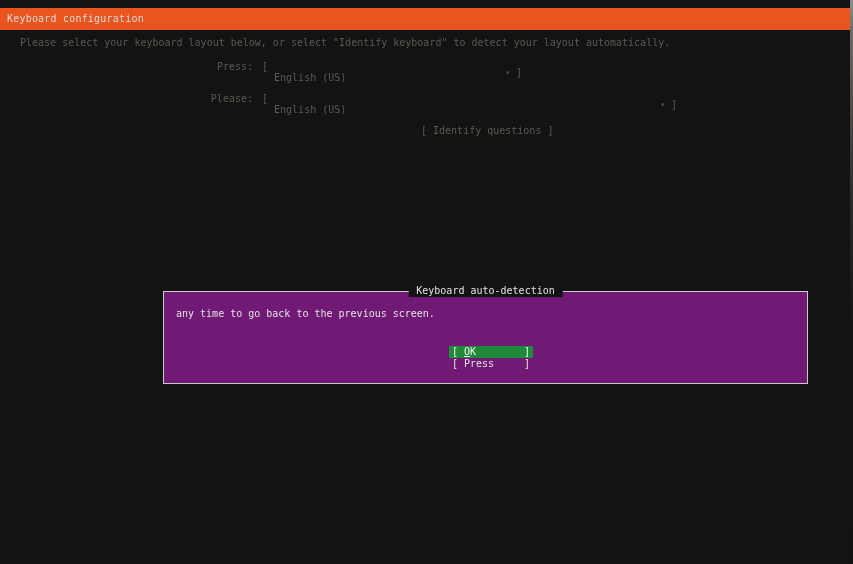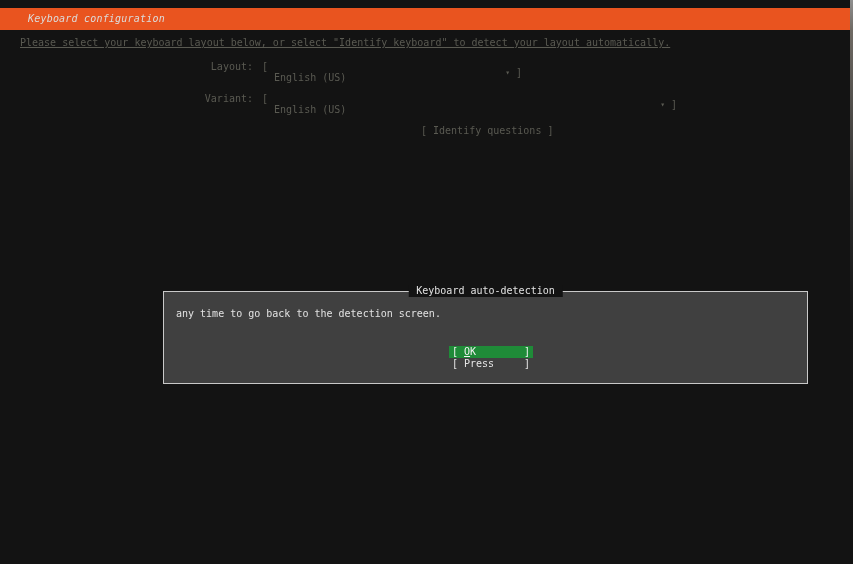--- a/index.html
+++ b/index.html
@@ -13,48 +13,48 @@
     line-height: 12px;
     overflow: hidden;
   }
 
   
   .header-bar {
     position: absolute; top: 8px; left: 0; width: 853px; height: 22px;
     background: #e9541f;
   }
   .header-title {
-    position: absolute; left: 28px; top: 0; height: 22px; line-height: 22px;
-    color: #dcdcdc; letter-spacing: 0.2px; white-space: pre; font-style: italic;
+    position: absolute; left: 7px; top: 0; height: 22px; line-height: 22px;
+    color: #dcdcdc; letter-spacing: 0.2px; white-space: pre;
   }
 
   
   .dim { color: #5a5a52; white-space: pre; }
-  .instruction { position: absolute; left: 20px; top: 37px; text-decoration: underline; }
+  .instruction { position: absolute; left: 20px; top: 37px; }
 
   .field-label {
     position: absolute; left: 0; width: 253px; text-align: right;
   }
   .select-box {
     position: absolute; left: 262px;
     display: flex; justify-content: space-between; align-items: center;
   }
   .select-left, .select-right { display: flex; white-space: pre; }
   .select-left > span + span { margin-left: 6px; margin-top: 11px; }
   .select-right > span + span { margin-left: 6px; }
   .chev { font-size: 8px; }
 
   .identify-btn {
     position: absolute; left: 421px; top: 125px; white-space: pre;
   }
 
   
   .dialog {
     position: absolute; left: 163px; top: 291px; width: 645px; height: 93px;
-    border: 1px solid #c9c9c9; background: #404040;
+    border: 1px solid #c9c9c9; background: #701a75;
   }
   .dialog-title {
     position: absolute; top: -7px; left: 50%; transform: translateX(-50%);
     background: #131313; padding: 0 8px; color: #e2e2e2; white-space: pre;
   }
   .dialog-message {
     position: absolute; left: 12px; top: 16px; right: 10px;
     color: #e2e2e2;
   }
   .dialog-message .line { white-space: pre; line-height: 12px; }
@@ -79,51 +79,51 @@
 </style>
 </head>
 <body>
 
 <div class="header-bar">
   <div class="header-title">Keyboard configuration</div>
 </div>
 
 <div class="instruction dim">Please select your keyboard layout below, or select "Identify keyboard" to detect your layout automatically.</div>
 
-<div class="field-label dim" style="top:61px;">Layout:</div>
+<div class="field-label dim" style="top:61px;">Press:</div>
 <div class="select-box dim" style="top:61px; width:260px;">
   <span class="select-left">
     <span>[</span>
     <span>English (US)</span>
   </span>
   <span class="select-right">
     <span class="chev">▾</span>
     <span>]</span>
   </span>
 </div>
 
-<div class="field-label dim" style="top:93px;">Variant:</div>
+<div class="field-label dim" style="top:93px;">Please:</div>
 <div class="select-box dim" style="top:93px; width:415px;">
   <span class="select-left">
     <span>[</span>
     <span>English (US)</span>
   </span>
   <span class="select-right">
     <span class="chev">▾</span>
     <span>]</span>
   </span>
 </div>
 
 <div class="identify-btn dim">[ Identify questions ]</div>
 
 <div class="dialog">
   <div class="dialog-title">Keyboard auto-detection</div>
 
   <div class="dialog-message">
-    <div class="line">any time to go back to the detection screen.</div>
+    <div class="line">any time to go back to the previous screen.</div>
   </div>
 
   <div class="btn-row btn-ok">
     <span class="btn-left">
       <span>[</span>
       <span class="gap">
         <span class="accel">O</span>
         <span>K</span>
       </span>
     </span>

